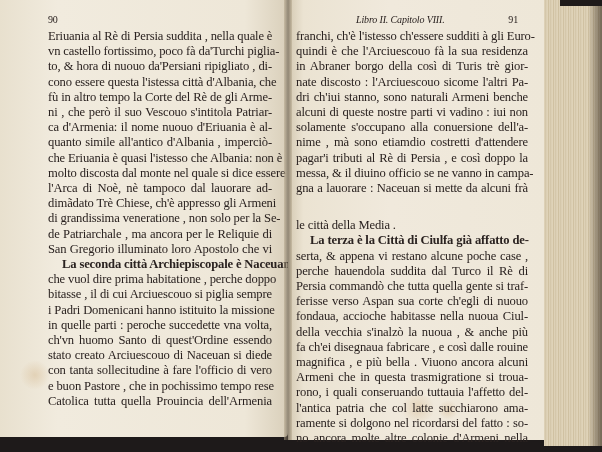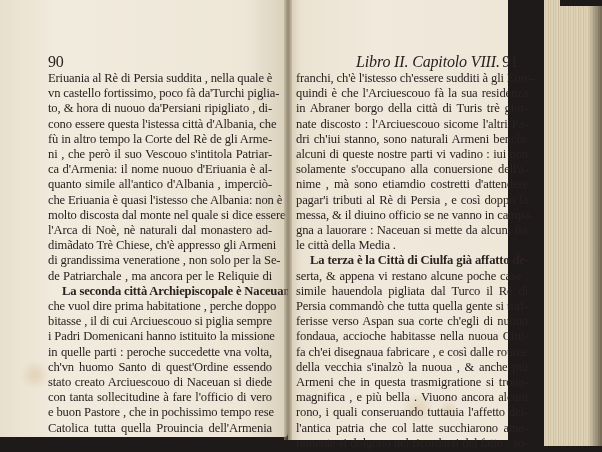--- a/index.html
+++ b/index.html
@@ -13,21 +13,21 @@
     position:absolute; top:0;
     background: linear-gradient(180deg, #f0e9da 0%, #ece4d3 60%, #e6ddca 100%);
     box-sizing:border-box;
   }
   .page.left {
     left:0; width:288px; height:437px;
     border-bottom-right-radius:4px;
     background: linear-gradient(90deg, #e8e0ce 0%, #f1ebde 20%, #eee7d8 85%, #d9cfba 100%);
   }
   .page.right {
-    left:288px; width:220px; height:440px;
+    left:288px; width:256px; height:440px;
     background: linear-gradient(90deg, #d4c9b2 0%, #ebe3d2 6%, #f0e9dc 40%, #eee7d8 100%);
   }
   .gutter {
     position:absolute; left:284px; top:0; width:8px; height:440px;
     background: linear-gradient(90deg, #b8aa8e, #5a4f40 50%, #b8aa8e);
     opacity:.55;
   }
   .fore-edge {
     position:absolute; left:544px; top:0; width:58px; height:446px;
     background: repeating-linear-gradient(90deg, #e2d6bd 0px, #d0c2a4 2px, #e7dcc4 3px, #c8b896 5px);
@@ -41,30 +41,30 @@
     position:absolute;
     color:#2a2220;
     font-size:12.6px;
     line-height:15.2px;
     letter-spacing:-0.15px;
     white-space:nowrap;
   }
   .left .text-block { left:48px; top:12px; width:224px; }
   .right .text-block { left:8px; top:12px; width:232px; }
   .running-head {
-    display:flex; align-items:baseline; font-style:italic; font-size:16px;
-    height:16px; margin-bottom:1px;margin-top:42px;
+    display:flex; align-items:baseline; font-style:italic; font-size:10px;
+    height:16px; margin-bottom:1px;
   }
   .left .running-head .folio { font-style:normal; width:30px; }
   .right .running-head { justify-content:flex-start; }
   .right .running-head .title { margin-left:60px; }
   .right .running-head .folio { font-style:normal; margin-left:auto; margin-right:10px; }
   .line { display:block; text-align:justify; text-align-last:justify; }
   .line.indent { padding-left:14px;font-weight:bold; }
-  .line.last { text-align-last:left; }
+  .line.last { text-align-last:left;margin-top:22px; }
   .stain {
     position:absolute; border-radius:50%;
     background: radial-gradient(circle, rgba(205,170,120,.35), rgba(205,170,120,0) 70%);
   }
 </style>
 </head>
 <body>
 
 <div class="book">
 
@@ -77,24 +77,25 @@
       <span class="line">Eriuania al Rè di Persia suddita , nella quale è</span>
       <span class="line">vn castello fortissimo, poco fà da'Turchi piglia-</span>
       <span class="line">to, &amp; hora di nuouo da'Persiani ripigliato , di-</span>
       <span class="line">cono essere questa l'istessa città d'Albania, che</span>
       <span class="line">fù in altro tempo la Corte del Rè de gli Arme-</span>
       <span class="line">ni , che però il suo Vescouo s'intitola Patriar-</span>
       <span class="line">ca d'Armenia: il nome nuouo d'Eriuania è al-</span>
       <span class="line">quanto simile all'antico d'Albania , imperciò-</span>
       <span class="line">che Eriuania è quasi l'istesso che Albania: non è</span>
       <span class="line">molto discosta dal monte nel quale si dice essere</span>
-      <span class="line">l'Arca di Noè, nè naturali dal monastero ad-</span>
+      <span class="line">l'Arca di Noè, nè tampoco dal lauorare ad-</span>
       <span class="line">dimãdato Trè Chiese, ch'è appresso gli Armeni</span>
       <span class="line">di grandissima veneratione , non solo per la Se-</span>
       <span class="line">de Patriarchale , ma ancora per le Reliquie di</span>
+      <span class="line">San Gregorio illuminato loro Apostolo che vi</span>
       <span class="line indent">La seconda città Archiepiscopale è Naceuan</span>
       <span class="line">che vuol dire prima habitatione , perche doppo</span>
       <span class="line">bitasse , il di cui Arciuescouo si piglia sempre</span>
       <span class="line">i Padri Domenicani hanno istituito la missione</span>
       <span class="line">in quelle parti : peroche succedette vna volta,</span>
       <span class="line">ch'vn huomo Santo di quest'Ordine essendo</span>
       <span class="line">stato creato Arciuescouo di Naceuan si diede</span>
       <span class="line">con tanta sollecitudine à fare l'officio di vero</span>
       <span class="line">e buon Pastore , che in pochissimo tempo rese</span>
       <span class="line">Catolica tutta quella Prouincia dell'Armenia</span>
@@ -105,40 +106,40 @@
   <div class="page right">
     <div class="stain" style="left:110px;top:395px;width:40px;height:26px;"></div>
     <div class="stain" style="left:150px;top:400px;width:20px;height:20px;"></div>
     <div class="text-block">
       <div class="running-head">
         <span class="title">Libro II. Capitolo VIII.</span>
         <span class="folio">91</span>
       </div>
       <span class="line">franchi, ch'è l'istesso ch'essere sudditi à gli Euro-</span>
       <span class="line">quindi è che l'Arciuescouo fà la sua residenza</span>
-      <span class="line">in Abraner borgo della città di Turis trè gior-</span>
+      <span class="line">in Abraner borgo della così di Turis trè gior-</span>
       <span class="line">nate discosto : l'Arciuescouo sicome l'altri Pa-</span>
       <span class="line">dri ch'iui stanno, sono naturali Armeni benche</span>
       <span class="line">alcuni di queste nostre parti vi vadino : iui non</span>
       <span class="line">solamente s'occupano alla conuersione dell'a-</span>
       <span class="line">nime , mà sono etiamdio costretti d'attendere</span>
       <span class="line">pagar'i tributi al Rè di Persia , e così doppo la</span>
       <span class="line">messa, &amp; il diuino officio se ne vanno in campa-</span>
       <span class="line">gna a lauorare : Naceuan si mette da alcuni frà</span>
       <span class="line last">le città della Media .</span>
       <span class="line indent">La terza è la Città di Ciulfa già affatto de-</span>
       <span class="line">serta, &amp; appena vi restano alcune poche case ,</span>
-      <span class="line">simile hauendola pigliata dal Turco il Rè di</span>
+      <span class="line">perche hauendola suddita dal Turco il Rè di</span>
       <span class="line">Persia commandò che tutta quella gente si traf-</span>
       <span class="line">ferisse verso Aspan sua corte ch'egli di nuouo</span>
       <span class="line">fondaua, accioche habitasse nella nuoua Ciul-</span>
+      <span class="line">della vecchia s'inalzò la nuoua , &amp; anche più</span>
       <span class="line">fa ch'ei disegnaua fabricare , e così dalle rouine</span>
-      <span class="line">della vecchia s'inalzò la nuoua , &amp; anche più</span>
+      <span class="line">magnifica , e più bella . Viuono ancora alcuni</span>
       <span class="line">Armeni che in questa trasmigratione si troua-</span>
-      <span class="line">magnifica , e più bella . Viuono ancora alcuni</span>
       <span class="line">rono, i quali conseruando tuttauia l'affetto del-</span>
       <span class="line">l'antica patria che col latte succhiarono ama-</span>
       <span class="line">ramente si dolgono nel ricordarsi del fatto : so-</span>
       <span class="line">no ancora molte altre colonie d'Armeni nella</span>
 
     </div>
   </div>
 
   <div class="gutter"></div>
   <div class="fore-edge">

